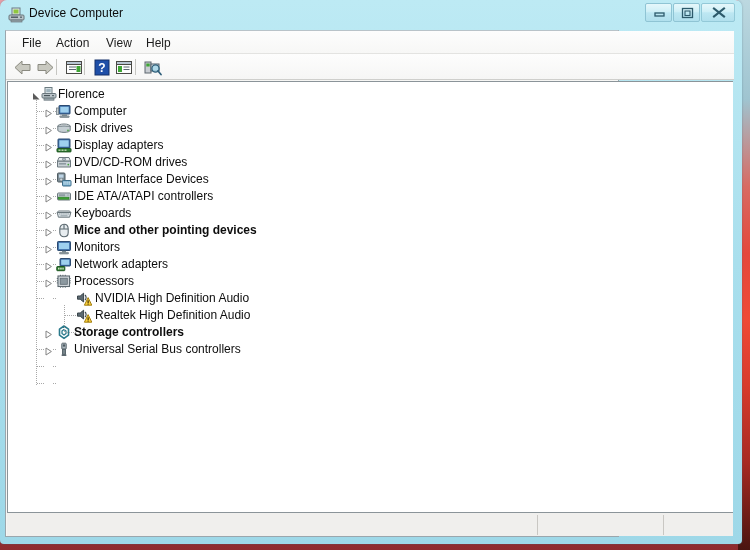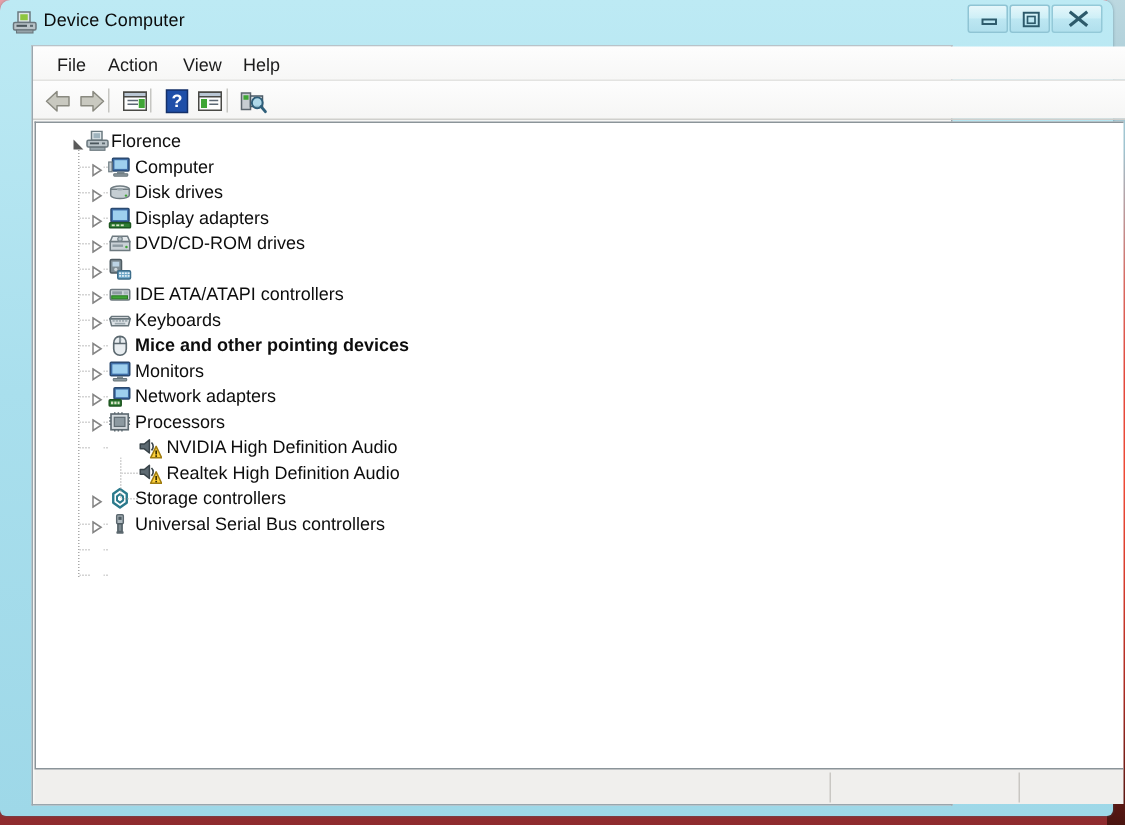--- a/index.html
+++ b/index.html
@@ -102,21 +102,21 @@
   #btn-close {
     left: 701px;
     width: 34px;
     border-color: #93c9d8;
   }
   .winbtn svg { display: block; margin: 0 auto; }
 
   
   #client {
     position: absolute;
-    left: 21px;
+    left: 5px;
     top: 30px;
     width: 614px;
     height: 507px;
     background: #f6f6f4;
     box-sizing: border-box;
     border: 1px solid #9aa6ad;
     border-top: 1px solid #b9c3c9;
   }
 
   
@@ -444,20 +444,21 @@
                 <g></g>
                 <rect x="7.4" y="9.6" width="1.3" height="1.1" fill="#e7f2f8"></rect>
                 <rect x="9.3" y="9.6" width="1.3" height="1.1" fill="#e7f2f8"></rect>
                 <rect x="11.2" y="9.6" width="1.3" height="1.1" fill="#e7f2f8"></rect>
                 <rect x="13.1" y="9.6" width="1.3" height="1.1" fill="#e7f2f8"></rect>
                 <rect x="7.4" y="11.4" width="1.3" height="1.1" fill="#e7f2f8"></rect>
                 <rect x="9.3" y="11.4" width="1.3" height="1.1" fill="#e7f2f8"></rect>
                 <rect x="11.2" y="11.4" width="1.3" height="1.1" fill="#e7f2f8"></rect>
                 <rect x="13.1" y="11.4" width="1.3" height="1.1" fill="#e7f2f8"></rect>
               </svg></span>
+            <span class="label" style="left: 66px;">Human Interface Devices</span>
           </div>
           <div class="row">
             <span class="twisty" style="left: 36px;"><svg width="9" height="9" viewBox="0 0 9 9">
                 <path d="M2 1 L7.4 4.5 L2 8 Z" fill="none" stroke="#848484" stroke-width="1"></path>
               </svg></span>
             <span class="nodeicon" style="left: 48px;"><svg width="16" height="15" viewBox="0 0 16 15">
                 <rect x="1.5" y="4" width="13" height="7" rx="1" fill="#cdd5da" stroke="#6d797f" stroke-width="1"></rect>
                 <rect x="2.8" y="5.2" width="6.5" height="2.1" fill="#8e9ba2"></rect>
                 <rect x="2.5" y="8.2" width="10.5" height="2" fill="#3fa535" stroke="#2a7a24" stroke-width="0.7"></rect>
                 <rect x="10.5" y="5.2" width="3" height="2.1" fill="#aab6bc"></rect>
@@ -561,21 +562,21 @@
             <span class="label" style="left: 87px;">Realtek High Definition Audio</span>
           </div>
           <div class="row">
             <span class="twisty" style="left: 36px;"><svg width="9" height="9" viewBox="0 0 9 9">
                 <path d="M2 1 L7.4 4.5 L2 8 Z" fill="none" stroke="#848484" stroke-width="1"></path>
               </svg></span>
             <span class="nodeicon" style="left: 48px;"><svg width="16" height="15" viewBox="0 0 16 15">
                 <path d="M8 1 L12.5 4.2 L12.5 10.2 L8 13.4 L3.5 10.2 L3.5 4.2 Z" fill="none" stroke="#2b7a8c" stroke-width="1.6" stroke-linejoin="round"></path>
                 <path d="M8 4.4 L10 5.9 L10 8.6 L8 10.1 L6 8.6 L6 5.9 Z" fill="#ffffff" stroke="#2b7a8c" stroke-width="1.3" stroke-linejoin="round"></path>
               </svg></span>
-            <span class="label" style="left: 66px;">Storage controllers</span>
+            <span class="label" style="left: 66px; font-weight: bold;">Storage controllers</span>
           </div>
           <div class="row">
             <span class="twisty" style="left: 36px;"><svg width="9" height="9" viewBox="0 0 9 9">
                 <path d="M2 1 L7.4 4.5 L2 8 Z" fill="none" stroke="#848484" stroke-width="1"></path>
               </svg></span>
             <span class="nodeicon" style="left: 48px;"><svg width="16" height="15" viewBox="0 0 16 15">
                 <rect x="5.8" y="1.2" width="4.4" height="6" rx="0.7" fill="#aeb9bf" stroke="#5c686f" stroke-width="1"></rect>
                 <rect x="6.9" y="2.4" width="2.2" height="2.2" fill="#4e5b62"></rect>
                 <rect x="6.6" y="7.2" width="2.8" height="5.2" fill="#7d8a91" stroke="#4e5b62" stroke-width="1"></rect>
                 <rect x="5.6" y="12.2" width="4.8" height="1.7" rx="0.5" fill="#5c686f"></rect>

